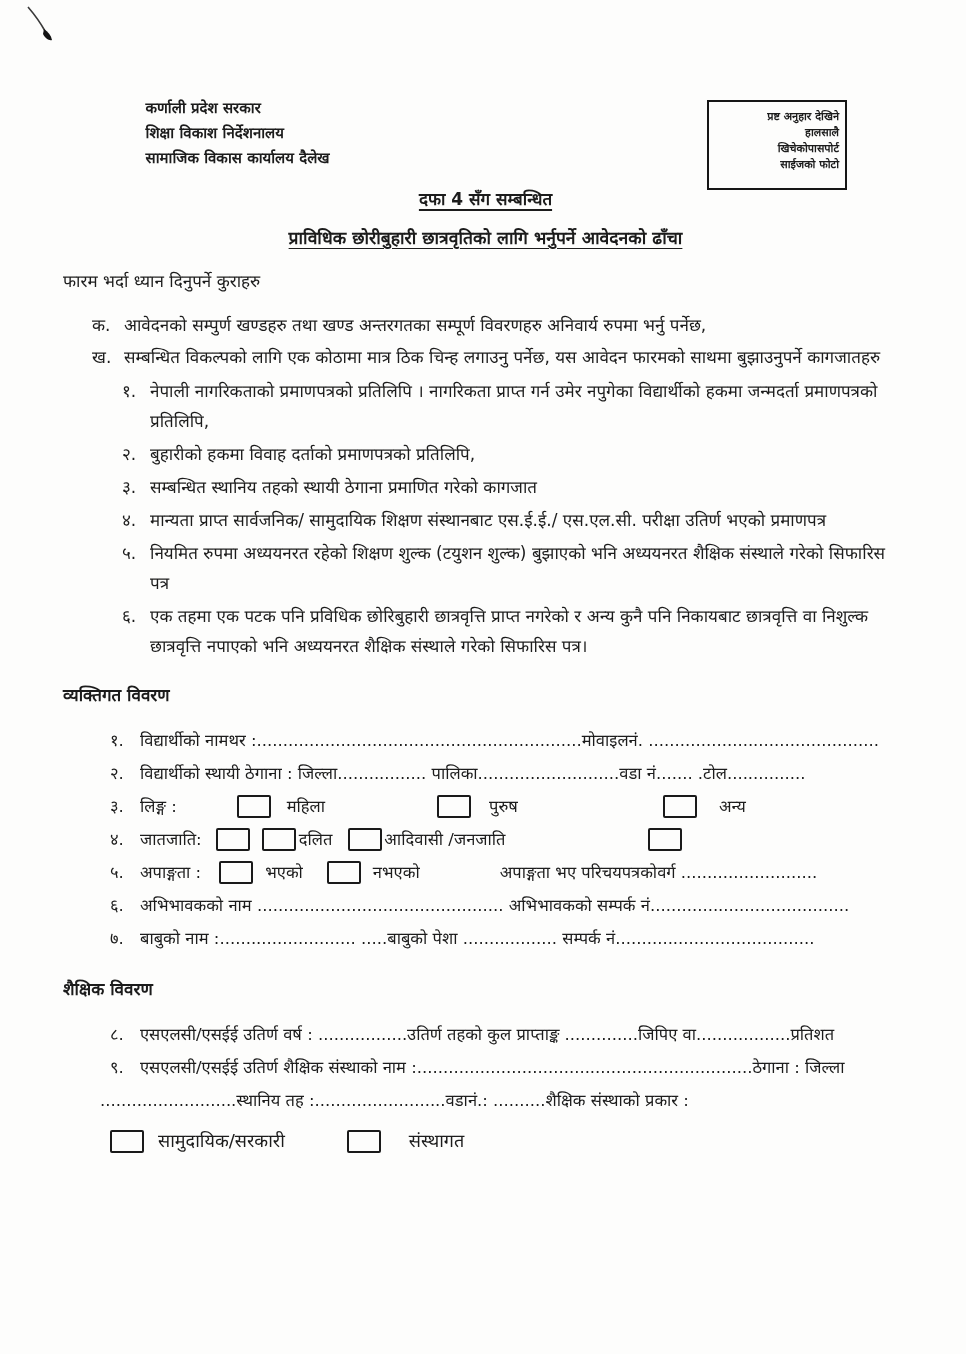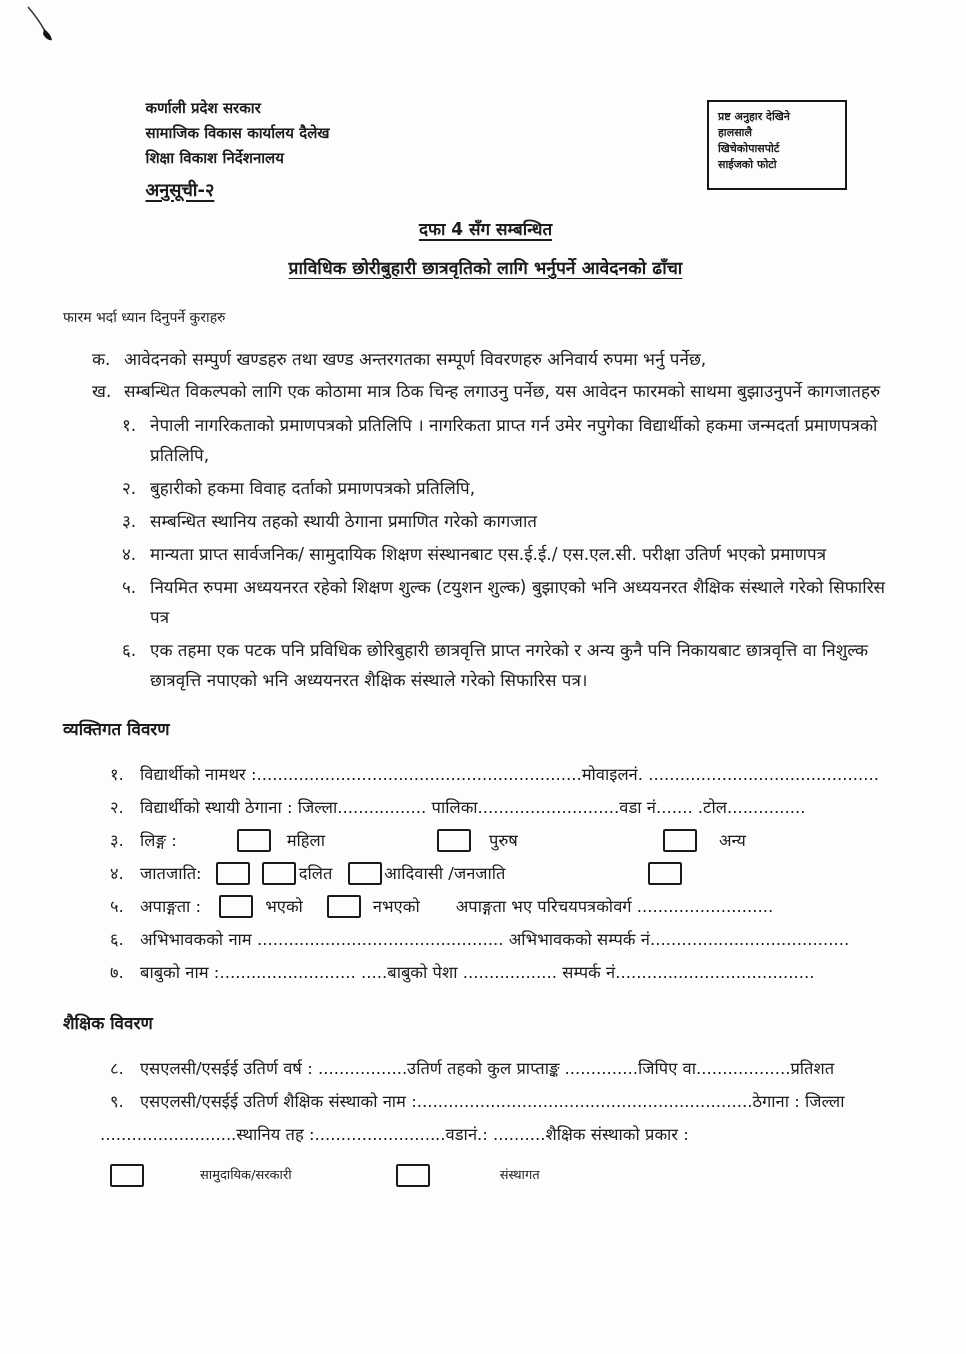--- a/index.html
+++ b/index.html
@@ -28,33 +28,33 @@
     display:inline-block;margin-top:6px;
     font-size:18px;font-weight:bold;
     text-decoration:underline;text-underline-offset:4px;text-decoration-thickness:2px;
   }
   .photo-box{
     position:absolute;left:707px;top:100px;
     width:140px;height:90px;
     border:2.5px solid #161616;
     box-sizing:border-box;
     padding:7px 6px 0 9px;
-    font-size:11px;line-height:16px;font-weight:bold;
+    font-size:11px;line-height:16px;font-weight:bold;text-align:right;
   }
   .center-h{text-align:center;}
   .u-head{
     display:inline-block;
     font-size:17px;font-weight:bold;
     text-decoration:underline;text-underline-offset:4px;text-decoration-thickness:1.5px;
   }
   .section-ref-wrap{margin-top:16px;}
   .form-title-wrap{margin-top:15px;}
   .form-title-wrap .u-head{font-size:17.5px;text-decoration:underline;}
 
-  .intro{margin-top:28px;font-size:14px;font-weight:500;}
+  .intro{margin-top:20px;font-size:17px;font-weight:500;}
 
   .inst-list{margin-top:18px;padding-left:29px;}
   .inst-row{display:flex;font-size:17px;line-height:31px;margin-bottom:1px;}
   .inst-row .mk{width:32px;flex:0 0 32px;}
   .inst-row .tx{flex:1;}
 
   .doc-list{margin-top:3px;padding-left:59px;}
   .doc-row{display:flex;font-size:17px;line-height:30px;margin-bottom:3px;}
   .doc-row .mk{width:28px;flex:0 0 28px;}
   .doc-row .tx{flex:1;}
@@ -68,21 +68,21 @@
   .form-rows{margin-top:18px;padding-left:47px;}
   .f-row{display:flex;align-items:center;font-size:16.5px;line-height:33px;white-space:nowrap;}
   .f-row .mk{width:30px;flex:0 0 30px;}
   .f-row .tx{flex:1;white-space:normal;}
   .cb{
     display:inline-block;width:34px;height:23px;
     border:2.5px solid #1a1a1a;border-radius:2px;
     box-sizing:border-box;vertical-align:middle;flex:0 0 34px;
     background:#fdfdfc;
   }
-  .edu-cb-row{display:flex;align-items:center;font-size:13px;line-height:36px;margin-top:6px;margin-left:-40px;padding-left:40px;gap:42px;}
+  .edu-cb-row{display:flex;align-items:center;font-size:18px;line-height:36px;margin-top:6px;margin-left:-40px;padding-left:40px;}
 </style>
 </head>
 <body>
 
 <div class="page">
 
   <svg class="pen-mark" viewBox="0 0 50 52">
     <path d="M10 3 C16 10, 22 18, 27 27" stroke="#3a3a3a" stroke-width="1.6" fill="none"></path>
     <path d="M26 25 C30 28, 33 31, 34 36 C31 37, 27 34, 25 30 Z" fill="#141414"></path>
   </svg>
@@ -91,23 +91,22 @@
     <div>प्रष्ट अनुहार देखिने</div>
     <div>हालसालै</div>
     <div>खिचेकोपासपोर्ट</div>
     <div>साईजको फोटो</div>
   </div>
 
   <div class="content">
 
     <div class="org">
       <div class="org-line">कर्णाली प्रदेश सरकार</div>
+      <div class="org-line">शिक्षा विकाश निर्देशनालय</div>
       <div class="org-line">सामाजिक विकास कार्यालय दैलेख</div>
-      <div class="org-line">शिक्षा विकाश निर्देशनालय</div>
-      <div><span class="annex">अनुसूची-२</span></div>
     </div>
 
     <div class="center-h section-ref-wrap">
       <span class="u-head">दफा 4 सँग सम्बन्धित</span>
     </div>
 
     <div class="center-h form-title-wrap">
       <span class="u-head">प्राविधिक छोरीबुहारी छात्रवृतिको लागि भर्नुपर्ने आवेदनको ढाँचा</span>
     </div>
 
@@ -190,21 +189,21 @@
         <span></span>
       </div>
 
       <div class="f-row">
         <span class="mk">५.</span>
         <span>अपाङ्गता :</span>
         <span class="cb" style="margin-left:18px;"></span>
         <span style="margin-left:12px;">भएको</span>
         <span class="cb" style="margin-left:24px;"></span>
         <span style="margin-left:12px;">नभएको</span>
-        <span style="margin-left:36px;">अपाङ्गता भए परिचयपत्रकोवर्ग ..........................</span>
+        <span style="margin-left:80px;">अपाङ्गता भए परिचयपत्रकोवर्ग ..........................</span>
       </div>
 
       <div class="f-row">
         <span class="mk">६.</span>
         <span class="tx">अभिभावकको नाम ............................................... अभिभावकको सम्पर्क नं......................................</span>
       </div>
 
       <div class="f-row">
         <span class="mk">७.</span>
         <span class="tx">बाबुको नाम :.......................... .....बाबुको पेशा .................. सम्पर्क नं......................................</span>

